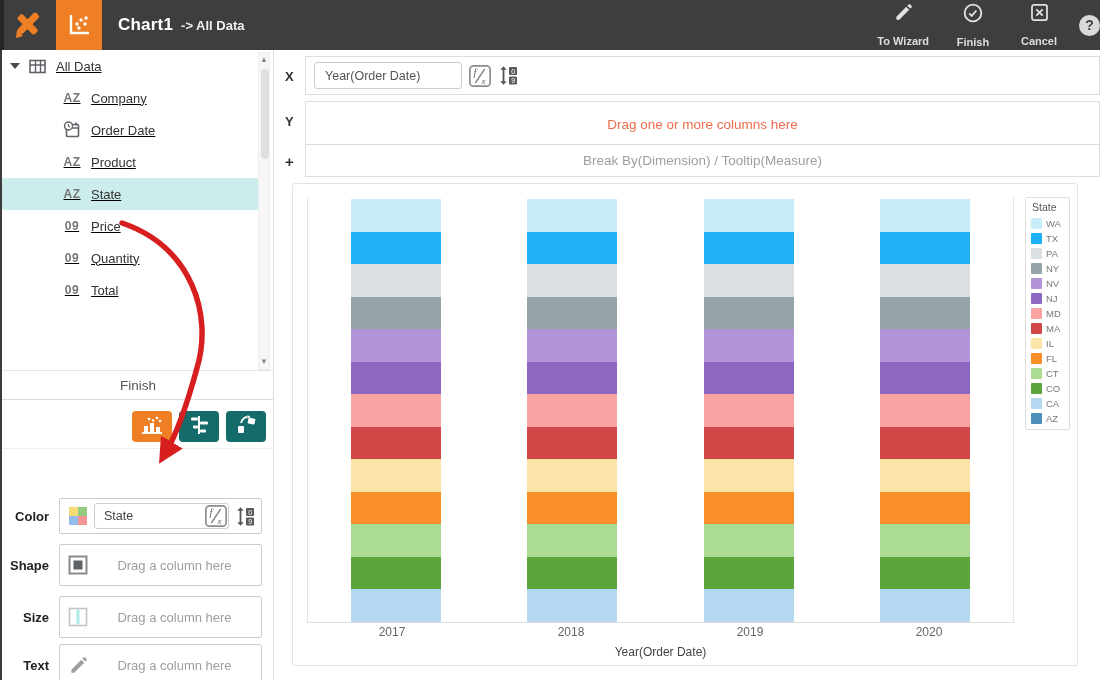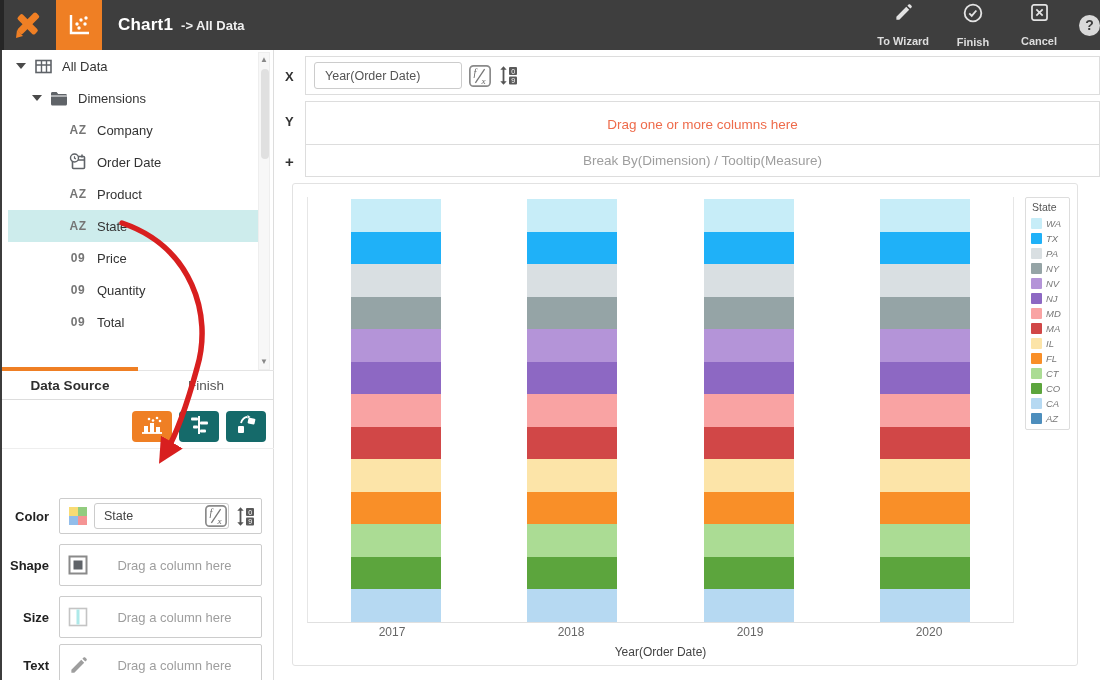--- a/index.html
+++ b/index.html
@@ -15,21 +15,21 @@
   .title-main { color:#fff; font-size:17px; font-weight:bold; letter-spacing:.2px; }
   .title-sub { color:#f0f0f0; font-size:13px; font-weight:bold; margin-left:8px; }
   .header-actions { margin-left:auto; display:flex; align-items:center; gap:22px; margin-right:14px; }
   .h-action { display:flex; flex-direction:column; align-items:center; gap:13px; cursor:pointer; min-width:44px; }
   .h-action svg { display:block; }
   .h-action .lbl { color:#dedede; font-size:11px; font-weight:bold; }
   .help-btn { width:21px; height:21px; border-radius:50%; background:#d9d9d9; color:#3e3e3e; font-weight:bold; font-size:14px; display:flex; align-items:center; justify-content:center; cursor:pointer; margin-left:4px; }
 
   
   .left-panel { position:absolute; left:0; top:50px; width:274px; height:630px; background:#fff; border-right:1px solid #ddd; border-left:2px solid #3c3c3c; }
-  .tree { position:absolute; left:6px; top:0; width:256px; height:320px; overflow:hidden; }
+  .tree { position:absolute; left:0; top:0; width:256px; height:320px; overflow:hidden;text-decoration:underline; }
   .tree-row { height:32px; display:flex; align-items:center; font-size:13px; color:#333; cursor:pointer; }
   .tree-row.selected { background:#cdecec; }
   .caret { width:0; height:0; border-left:5px solid transparent; border-right:5px solid transparent; border-top:6px solid #4a4a4a; margin-right:7px; flex:0 0 auto; }
   .tree-ic { width:20px; height:18px; margin-right:9px; display:flex; align-items:center; justify-content:center; flex:0 0 auto; }
   .tree-ic.txt { font-size:12px; font-weight:bold; color:#757575; letter-spacing:.5px; }
   .lv0 { padding-left:8px; } .lv1 { padding-left:24px; } .lv2 { padding-left:60px; }
   .scrollbar { position:absolute; right:3px; top:2px; width:12px; height:318px; background:#f7f7f7; border:1px solid #eee; display:flex; flex-direction:column; justify-content:space-between; align-items:center; }
   .sb-arrow { font-size:8px; color:#888; line-height:10px; padding:2px 0; cursor:pointer; }
   .sb-thumb { width:8px; height:90px; background:#e0e0e0; border-radius:4px; position:absolute; top:16px; left:2px; }
 
@@ -70,21 +70,21 @@
   .slot { flex:1; display:flex; align-items:stretch; justify-content:center; }
   .bar { width:51%; margin-top:2px; display:flex; flex-direction:column; cursor:pointer; }
   .seg { flex:1; }
   .xlabels { position:absolute; left:14px; top:441px; width:707px; display:flex;gap:9px; }
   .xlab { flex:1; text-align:center; font-size:12px; color:#666; }
   .xtitle { position:absolute; left:14px; top:461px; width:707px; text-align:center; font-size:12px; color:#444; }
   .legend { position:absolute; right:7px; top:13px; width:45px; border:1px solid #ddd; border-radius:2px; background:#fff; padding:2px 0 3px 0; }
   .legend-title { font-size:10.5px; color:#555; padding:1px 0 3px 6px; }
   .legend-item { display:flex; align-items:center; height:15px; padding-left:5px; cursor:pointer; }
   .legend-sw { width:11px; height:11px; border-radius:1px; margin-right:4px; flex:0 0 auto; }
-  .legend-nm { font-size:9.5px; color:#777;font-style:italic; }
+  .legend-nm { font-size:9.5px; color:#777; }
 
   .arrow-overlay { position:absolute; left:0; top:0; width:1100px; height:680px; pointer-events:none; z-index:9; }
 </style>
 </head>
 <body>
 
 <div class="app">
 
   <div class="header">
     <div class="header-edge"></div>
@@ -149,30 +149,20 @@
         <div class="tree-row lv0">
           <span class="caret"></span>
           <span class="tree-ic">
             <svg width="17" height="15" viewBox="0 0 17 15">
               <rect x="1" y="1.5" width="15" height="12" fill="none" stroke="#5f6368" stroke-width="1.6"></rect>
               <path d="M1 6 h15 M6.5 1.5 v12 M11.5 1.5 v12" stroke="#5f6368" stroke-width="1.4"></path>
             </svg>
           </span>
           <span>All Data</span>
         </div>
-        <div class="tree-row lv1">
-          <span class="caret"></span>
-          <span class="tree-ic">
-            <svg width="18" height="15" viewBox="0 0 18 15">
-              <path d="M1 2.5 c0-.8.6-1.5 1.4-1.5 h4.2 l1.6 2 h7.4 c.8 0 1.4.7 1.4 1.5 v8.5 c0 .8-.6 1.5-1.4 1.5 H2.4 c-.8 0-1.4-.7-1.4-1.5 z" fill="#5f6368"></path>
-              <path d="M1 5 h16" stroke="#fff" stroke-width="1"></path>
-            </svg>
-          </span>
-          <span>Dimensions</span>
-        </div>
         <div class="tree-row lv2">
           <span class="tree-ic txt">AZ</span>
           <span>Company</span>
         </div>
         <div class="tree-row lv2">
           <span class="tree-ic">
             <svg width="18" height="18" viewBox="0 0 18 18">
               <rect x="3.5" y="3.5" width="12" height="12" rx="1" fill="none" stroke="#5f6368" stroke-width="1.6"></rect>
               <path d="M6 1.5 v3 M13 1.5 v3 M3.5 7 h12" stroke="#5f6368" stroke-width="1.6"></path>
               <circle cx="5.5" cy="5" r="4" fill="#fff" stroke="#5f6368" stroke-width="1.4"></circle>
@@ -201,21 +191,20 @@
           <span class="tree-ic txt">09</span>
           <span>Total</span>
         </div>
       </div>
     <div class="scrollbar">
       <div class="sb-arrow">▲</div>
       <div class="sb-thumb"></div>
       <div class="sb-arrow">▼</div>
     </div>
     <div class="tabs">
-      <div class="tab active">Data Source</div>
       <div class="tab">Finish</div>
     </div>
     <div class="typebtns" id="typebtns">
         <div class="type-btn orange" style="left: 130px;">
           <span><svg width="24" height="20" viewBox="0 0 24 20">
               <path d="M2 18 h20" stroke="#fff" stroke-width="1.8"></path>
               <rect x="4" y="11" width="4" height="7" fill="#fff"></rect>
               <rect x="10" y="8" width="4" height="10" fill="#fff"></rect>
               <rect x="16" y="12" width="4" height="6" fill="#fff"></rect>
               <circle cx="9" cy="4" r="1.3" fill="#fff"></circle>

